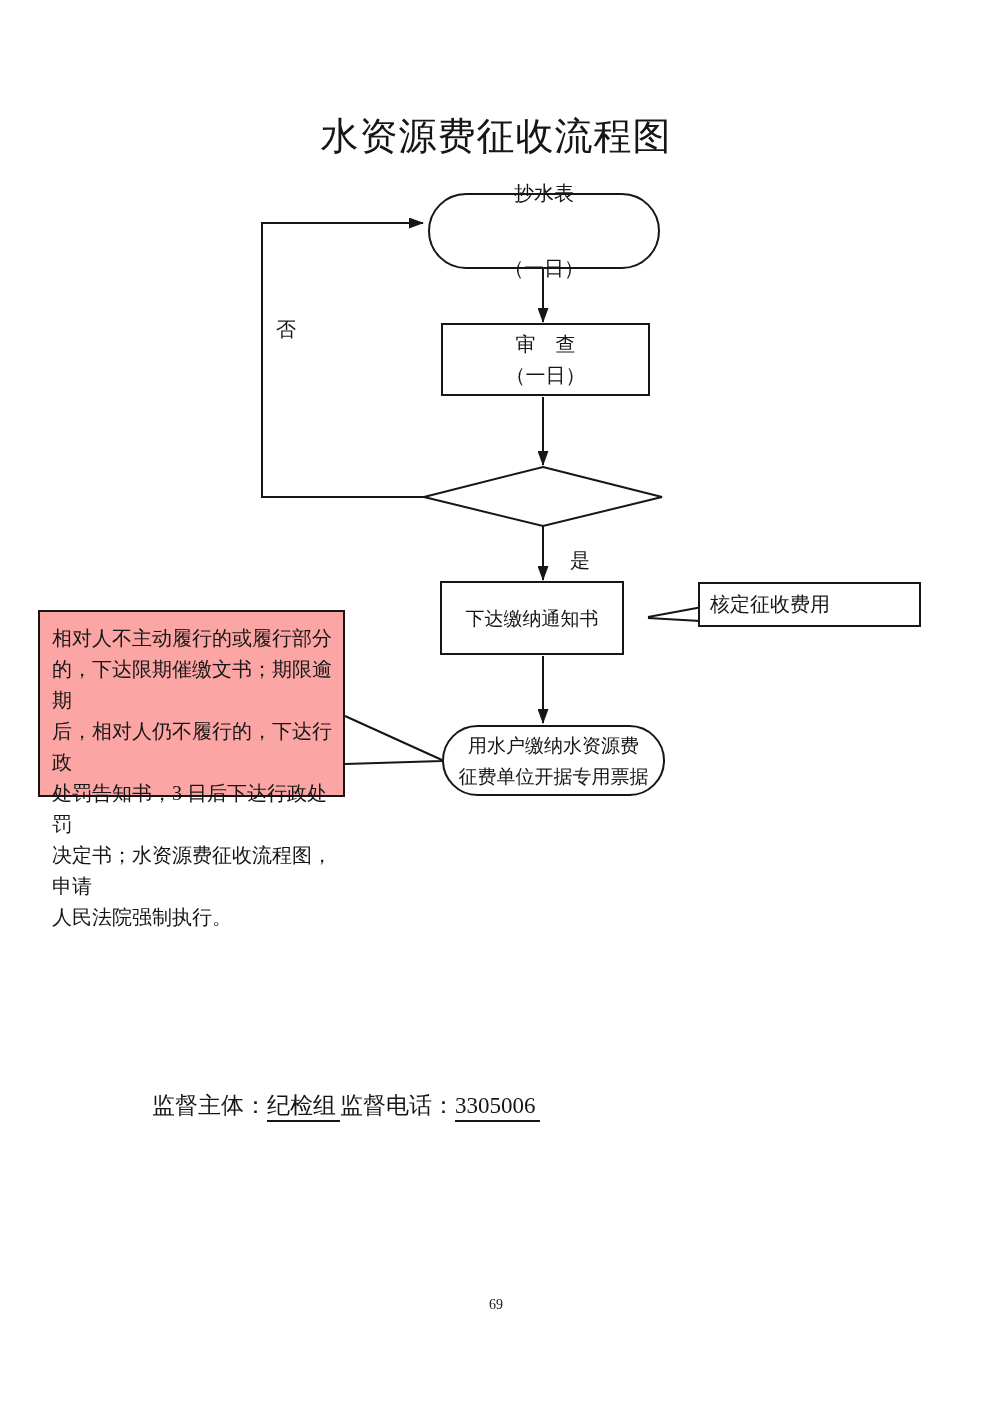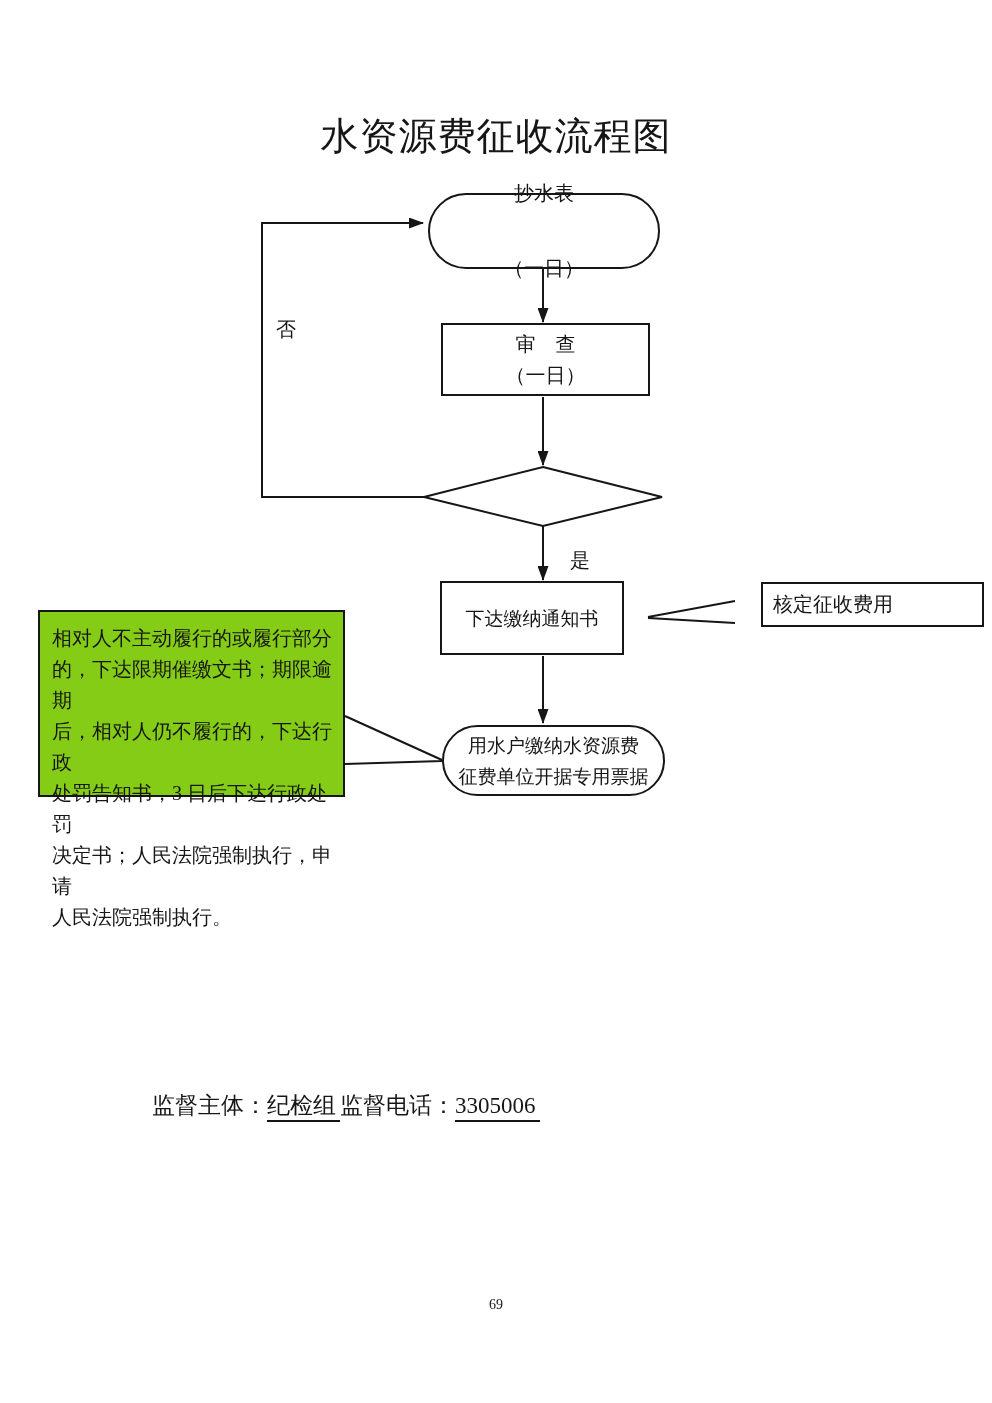--- a/index.html
+++ b/index.html
@@ -38,41 +38,41 @@
     flex-direction:column;
     align-items:center;
     justify-content:center;
     text-align:center;
     font-size:20px;
     line-height:31px;
   }
   .node-start{ left:428px; top:193px; width:232px; height:76px; border-radius:38px;gap:44px; }
   .node-review{ left:441px; top:323px; width:209px; height:73px; border-width:2.5px; }
   .node-notice{ left:440px; top:581px; width:184px; height:74px; font-size:19px; }
-  .node-fee{ left:761px; top:582px; width:223px; height:45px; flex-direction:row; justify-content:flex-start; padding-left:10px; }
+  .node-fee{ left:698px; top:582px; width:223px; height:45px; flex-direction:row; justify-content:flex-start; padding-left:10px; }
   .node-payment{ left:442px; top:725px; width:223px; height:71px; border-radius:36px; font-size:19px; }
   .decision-label{
     position:absolute;
     left:424px; top:467px; width:238px; height:60px;
     display:flex; align-items:center; justify-content:center;
     font-size:20px;
   }
   .branch-label{
     position:absolute;
     font-size:20px;
     line-height:22px;
   }
   .label-no{ left:276px; top:318px; }
   .label-yes{ left:570px; top:549px; }
   .note-box{
     position:absolute;
     left:38px; top:610px; width:307px; height:187px;
     box-sizing:border-box;
     border:2px solid #161616;
-    background:#84cc16;
+    background:#fca5a5;
     padding:11px 0 0 12px;
     font-size:20px;
     line-height:31px;
     text-align:left;
   }
   .footer-line{
     position:absolute;
     left:152px;
     font-size:23px;
     line-height:30px;
@@ -147,21 +147,21 @@
   <div class="node node-payment">
     <div>用水户缴纳水资源费</div>
     <div>征费单位开据专用票据</div>
   </div>
 
   <div class="note-box">
     <div>相对人不主动履行的或履行部分</div>
     <div>的，下达限期催缴文书；期限逾期</div>
     <div>后，相对人仍不履行的，下达行政</div>
     <div>处罚告知书，3 日后下达行政处罚</div>
-    <div>决定书；人民法院强制执行，申请</div>
+    <div>决定书；水资源费征收流程图，申请</div>
     <div>人民法院强制执行。</div>
   </div>
 
 
   <div class="footer-line footer-line-2">
     <span>监督主体：</span><span class="uline">纪检组</span><span class="phone-label">监督电话：</span><span class="uline">3305006</span>
   </div>
 
   <div class="page-number">69</div>
 

